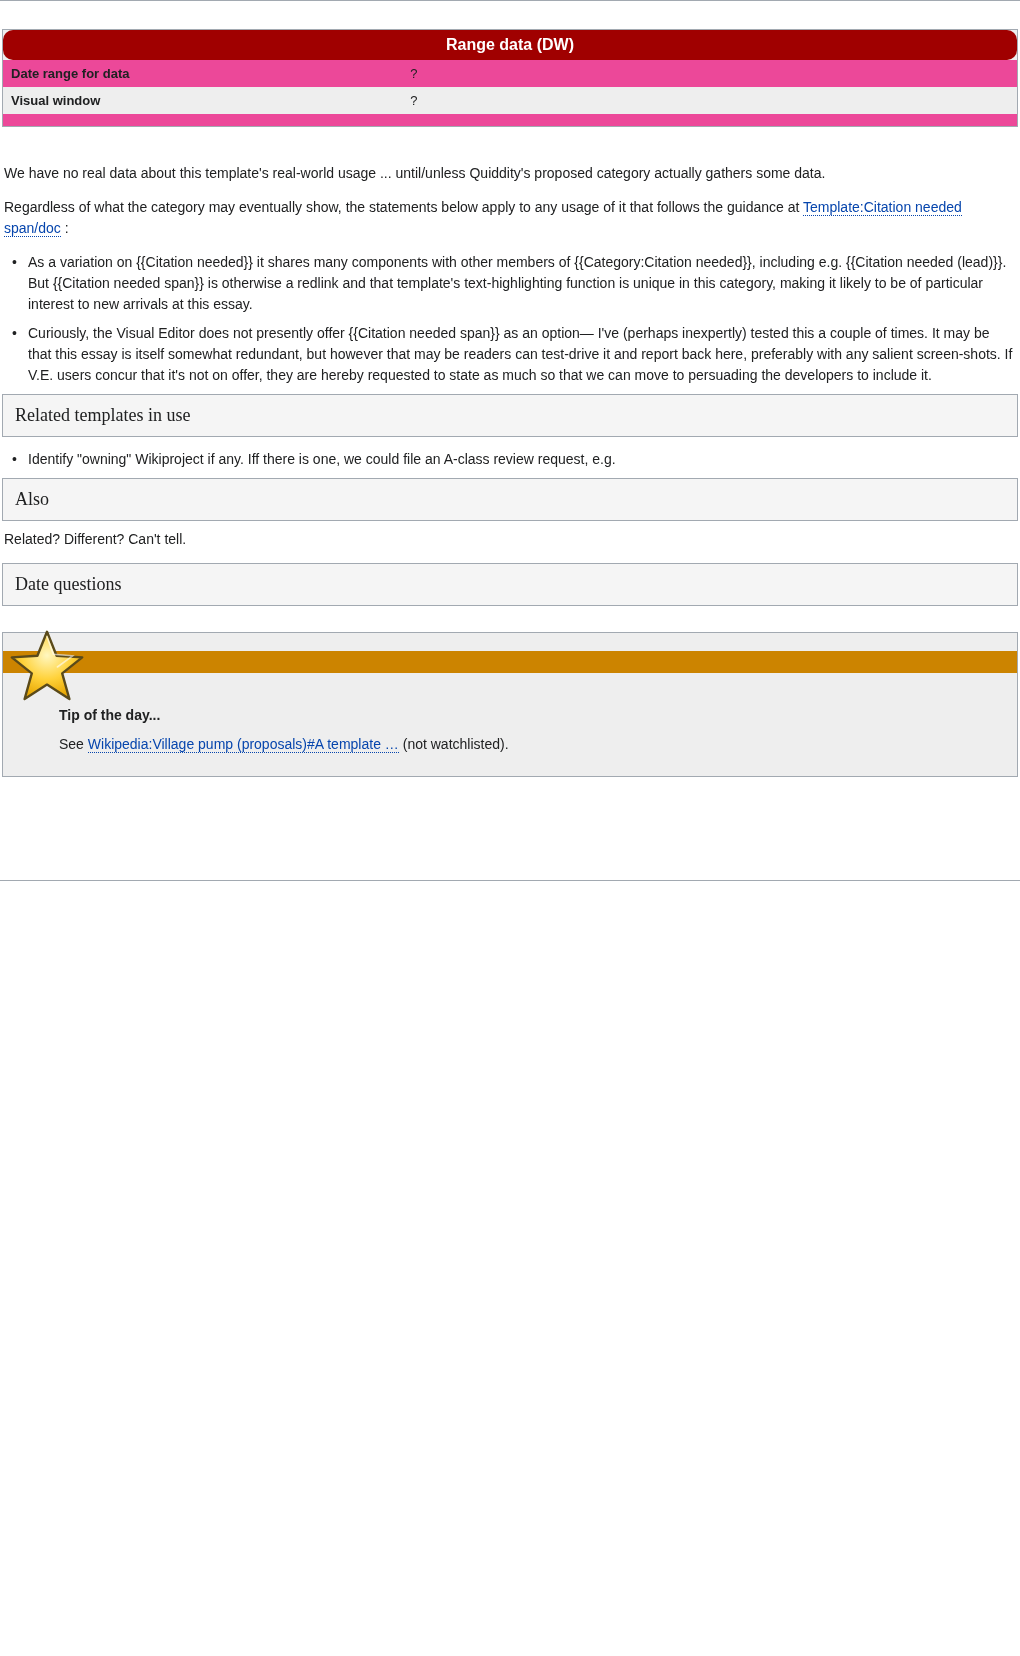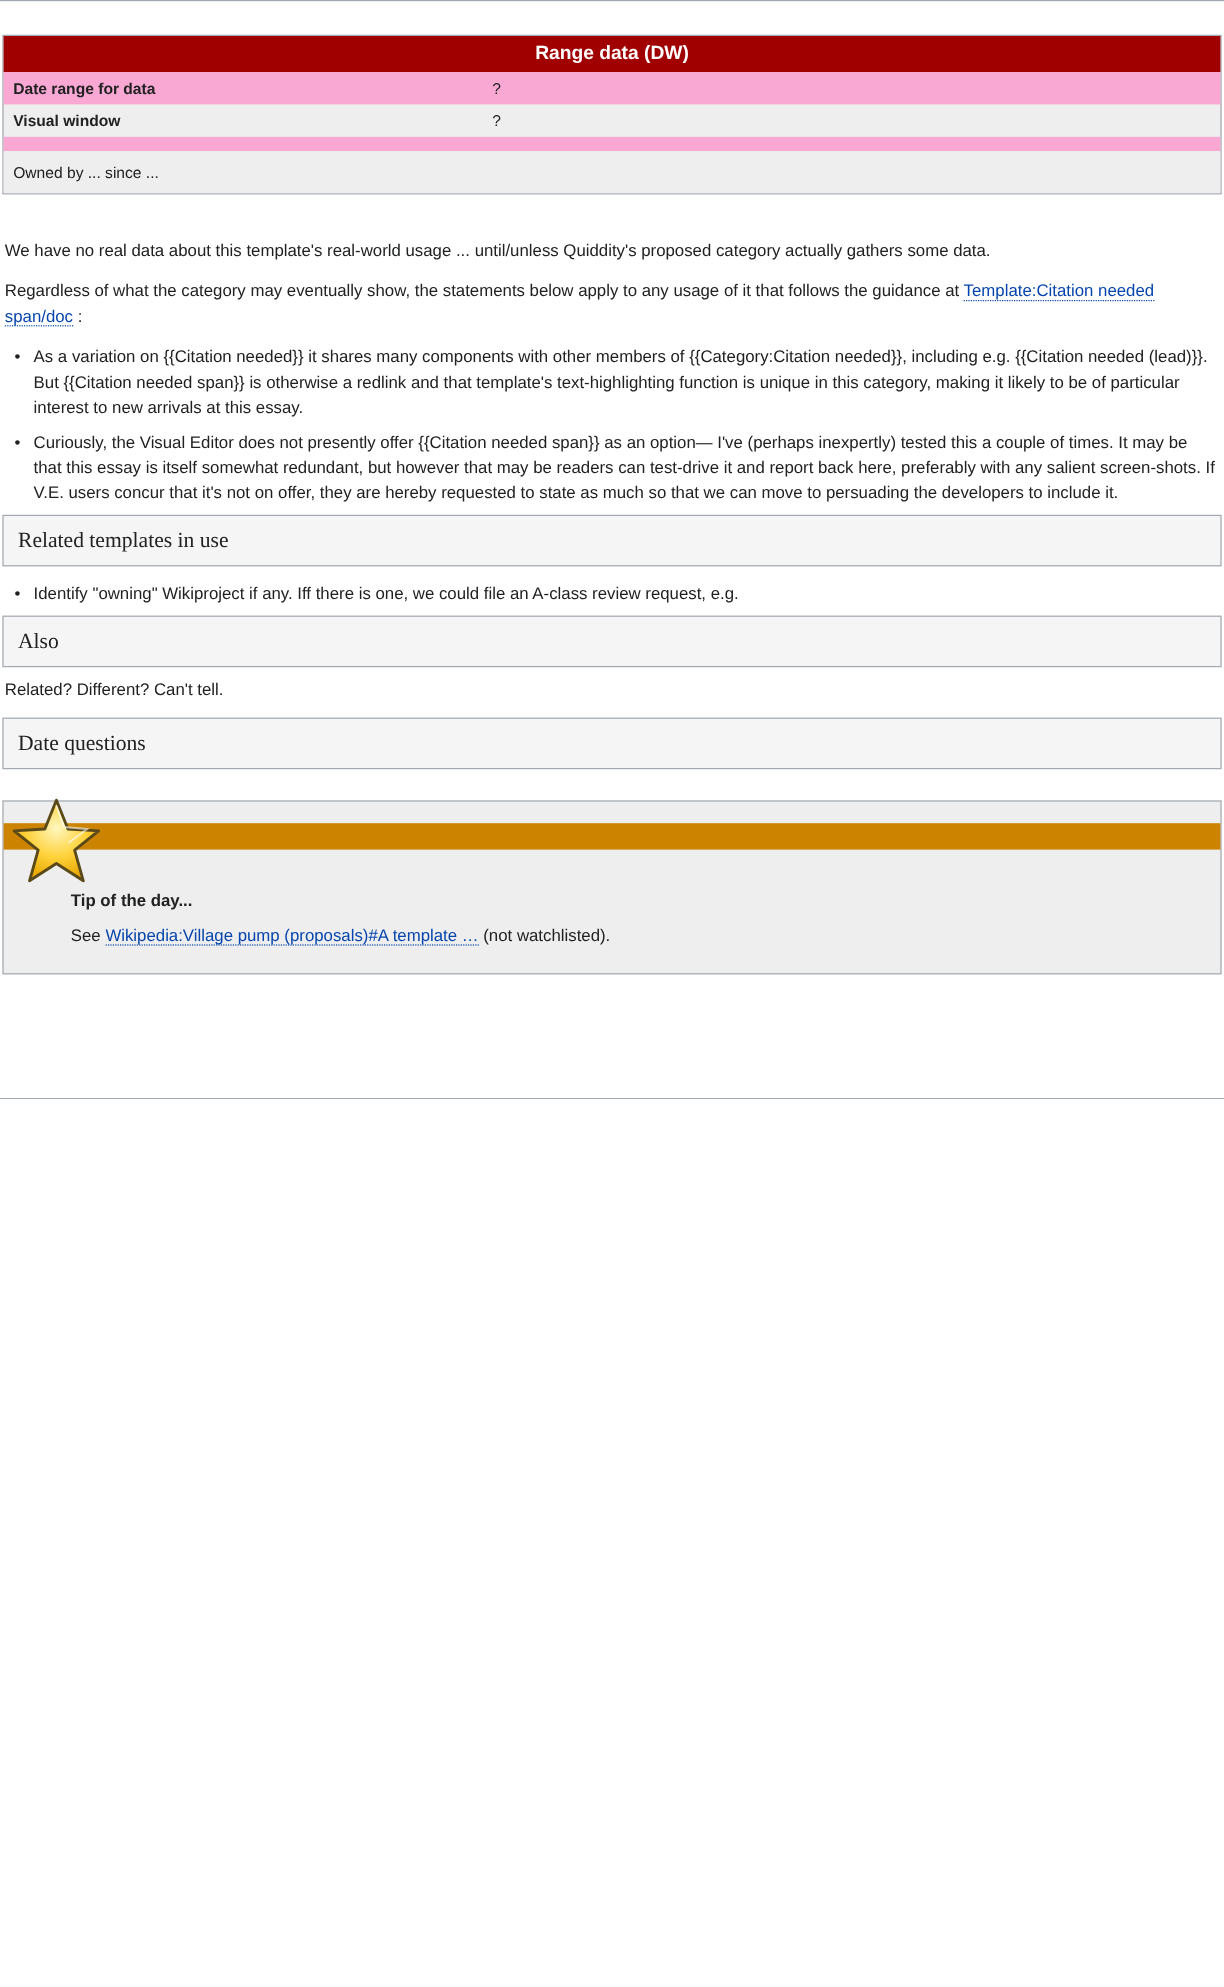--- a/index.html
+++ b/index.html
@@ -20,28 +20,29 @@
     border: 1px solid #a2a9b1;
     background: #eee;
   }
   .infobox-header {
     background: #a00000;
     color: #fff;
     text-align: center;
     font-weight: 700;
     padding: 6px 4px;
     font-size: 16px;
+    border-radius: 10px;
   }
   .infobox-row {
     display: flex;
     padding: 6px 8px;
     font-size: 13px;
     align-items: center;
   }
-  .infobox-row.alt { background: #f9a8d4; justify-content: flex-end; }
+  .infobox-row.alt { background: #ec4899; justify-content: flex-end; }
   .infobox-label {
     width: 40%;
     font-weight: 700;
   }
   .infobox-value { width: 60%; }
   .infobox-txtrow { padding: 10px 8px; background: #eee; }
 
   
   .spacer { height: 28px; }
   p.body-p { margin: 8px 4px 12px; line-height: 1.55; font-size: 14px; }
@@ -96,21 +97,20 @@
   <div class="infobox-header">Range data (DW)</div>
   <div class="infobox-row alt">
     <div class="infobox-label">Date range for data</div>
     <div class="infobox-value">?</div>
   </div>
   <div class="infobox-row">
     <div class="infobox-label">Visual window</div>
     <div class="infobox-value">?</div>
   </div>
   <div class="infobox-row alt"></div>
-  <div class="infobox-txtrow">Owned by ... since ...</div>
 </div>
 
 <div class="spacer"></div>
 
 <p class="body-p">We have no real data about this template's real-world usage ... until/unless Quiddity's proposed category actually gathers some data.</p>
 
 <p class="body-p">
   <span>Regardless of what the category may eventually show, the statements below apply to any usage of it that follows the guidance at </span>
   <a href="#" class="dotted-underline">Template:Citation needed span/doc</a>
   <span> :</span>

